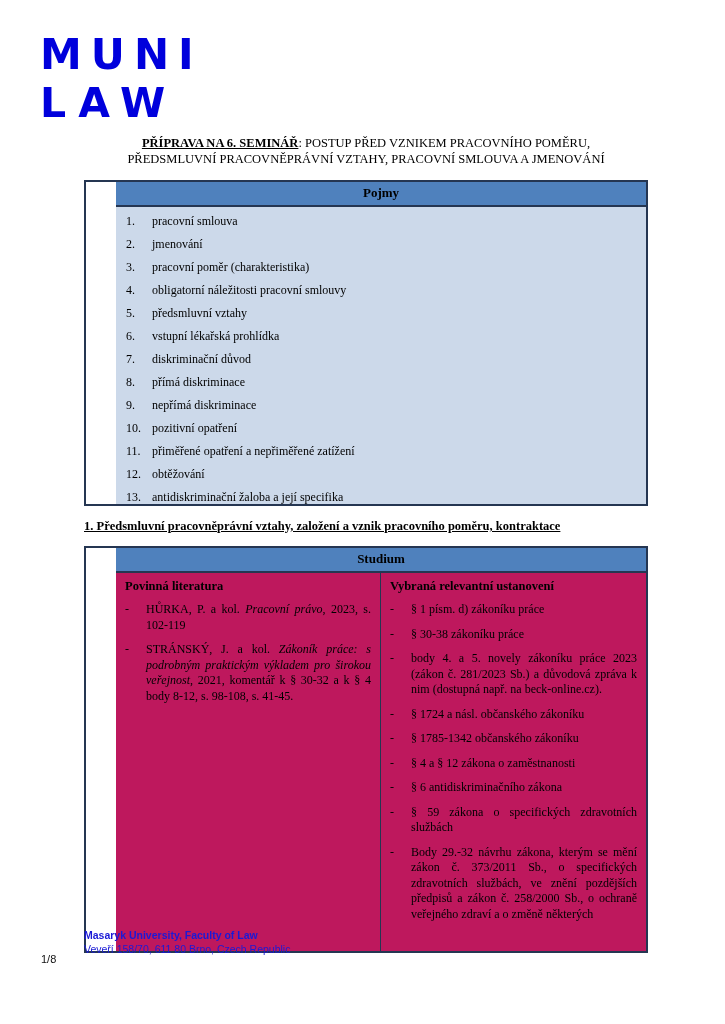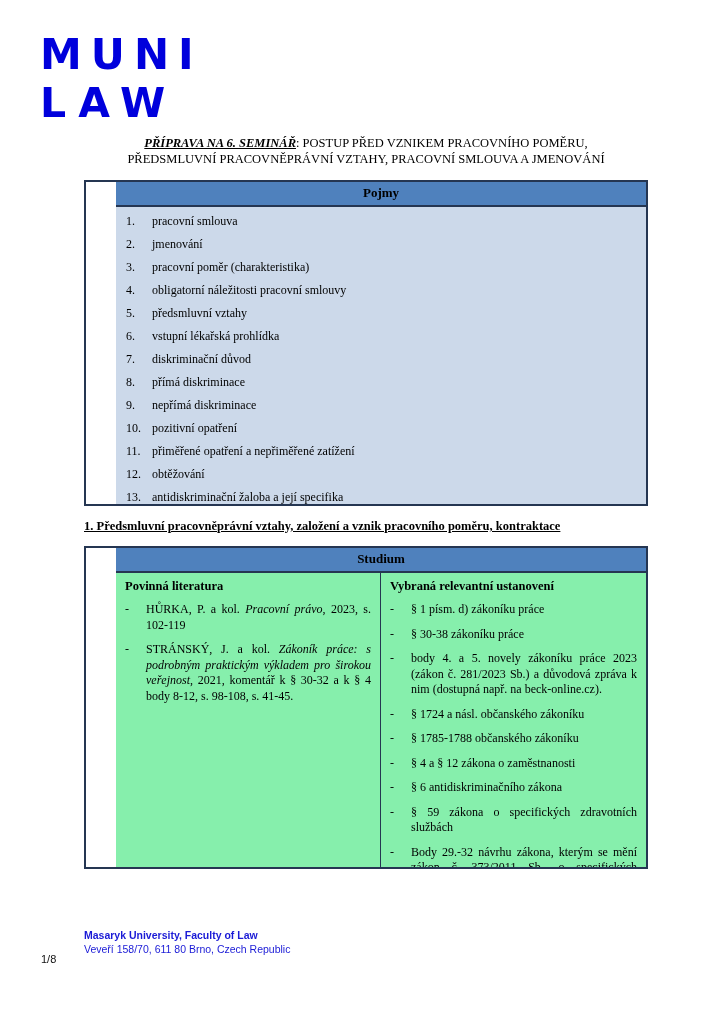--- a/index.html
+++ b/index.html
@@ -22,41 +22,41 @@
   .logo .l1 { font-size:42px; font-weight:800; letter-spacing:9px; }
   .logo .l2 { font-size:41px; font-weight:600; letter-spacing:12px; margin-top:7px; }
   
   .doc { position:absolute; left:84px; top:135px; width:564px; }
   .title {
     text-align:center; font-size:15px; font-weight:bold;
     text-decoration:underline; letter-spacing:.4px;
     margin-bottom:9px;
   }
   .subtitle { text-align:center; font-size:12.5px; line-height:16px; margin-bottom:13px; }
-  .subtitle .emph { font-weight:bold; text-decoration:underline;font-style:italic; }
+  .subtitle .emph { font-weight:bold; text-decoration:underline; }
   
   .tbl { border:2px solid #253652; margin-bottom:13px;padding-left:30px; }
   .tbl-header {
     background:#4f81bd; color:#000;
     border-bottom:2px solid #253652;
     text-align:center; font-weight:bold; font-size:13px;
     padding:3px 0 4px;
   }
   .tbl-body { background:#ccd9ea; }
   
   .pojmy-body { height:297px; padding:8px 10px 0 10px; overflow:hidden; }
   .pojmy-row { display:flex; font-size:12px; line-height:13px; margin-bottom:10px; }
   .pojmy-row .num { width:26px; flex:0 0 26px; }
   
   .section-heading {
     font-size:12.5px; font-weight:bold; text-decoration:underline;
     margin-bottom:12px;
   }
   
-  .studium-cols { display:flex; height:294px; overflow:hidden; background:#86efac; }
+  .studium-cols { display:flex; height:378px; overflow:hidden; background:#be185d; }
   .col { width:50%; padding:6px 9px; font-size:12px; }
   .col-left { border-right:1.5px solid #253652; }
   .col-header { font-weight:bold; font-size:12.5px; margin-bottom:8px; }
   .dash-item { display:flex; margin-bottom:9px; line-height:15.5px; }
   .dash-item .dash { flex:0 0 21px; }
   .dash-item .txt { flex:1; text-align:justify; }
   .italic { font-style:italic; }
   
   .footer-block {
     position:absolute; left:84px; top:929px;
@@ -177,21 +177,21 @@
           <div class="dash-item">
               <span class="dash">-</span>
               <span class="txt">body 4. a 5. novely zákoníku práce 2023 (zákon č. 281/2023 Sb.) a důvodová zpráva k nim (dostupná např. na beck-online.cz).</span>
             </div>
           <div class="dash-item">
               <span class="dash">-</span>
               <span class="txt">§ 1724 a násl. občanského zákoníku</span>
             </div>
           <div class="dash-item">
               <span class="dash">-</span>
-              <span class="txt">§ 1785-1788 občanského zákoníku</span>
+              <span class="txt">§ 1785-1342 občanského zákoníku</span>
             </div>
           <div class="dash-item">
               <span class="dash">-</span>
               <span class="txt">§ 4 a § 12 zákona o zaměstnanosti</span>
             </div>
           <div class="dash-item">
               <span class="dash">-</span>
               <span class="txt">§ 6 antidiskriminačního zákona</span>
             </div>
           <div class="dash-item">

